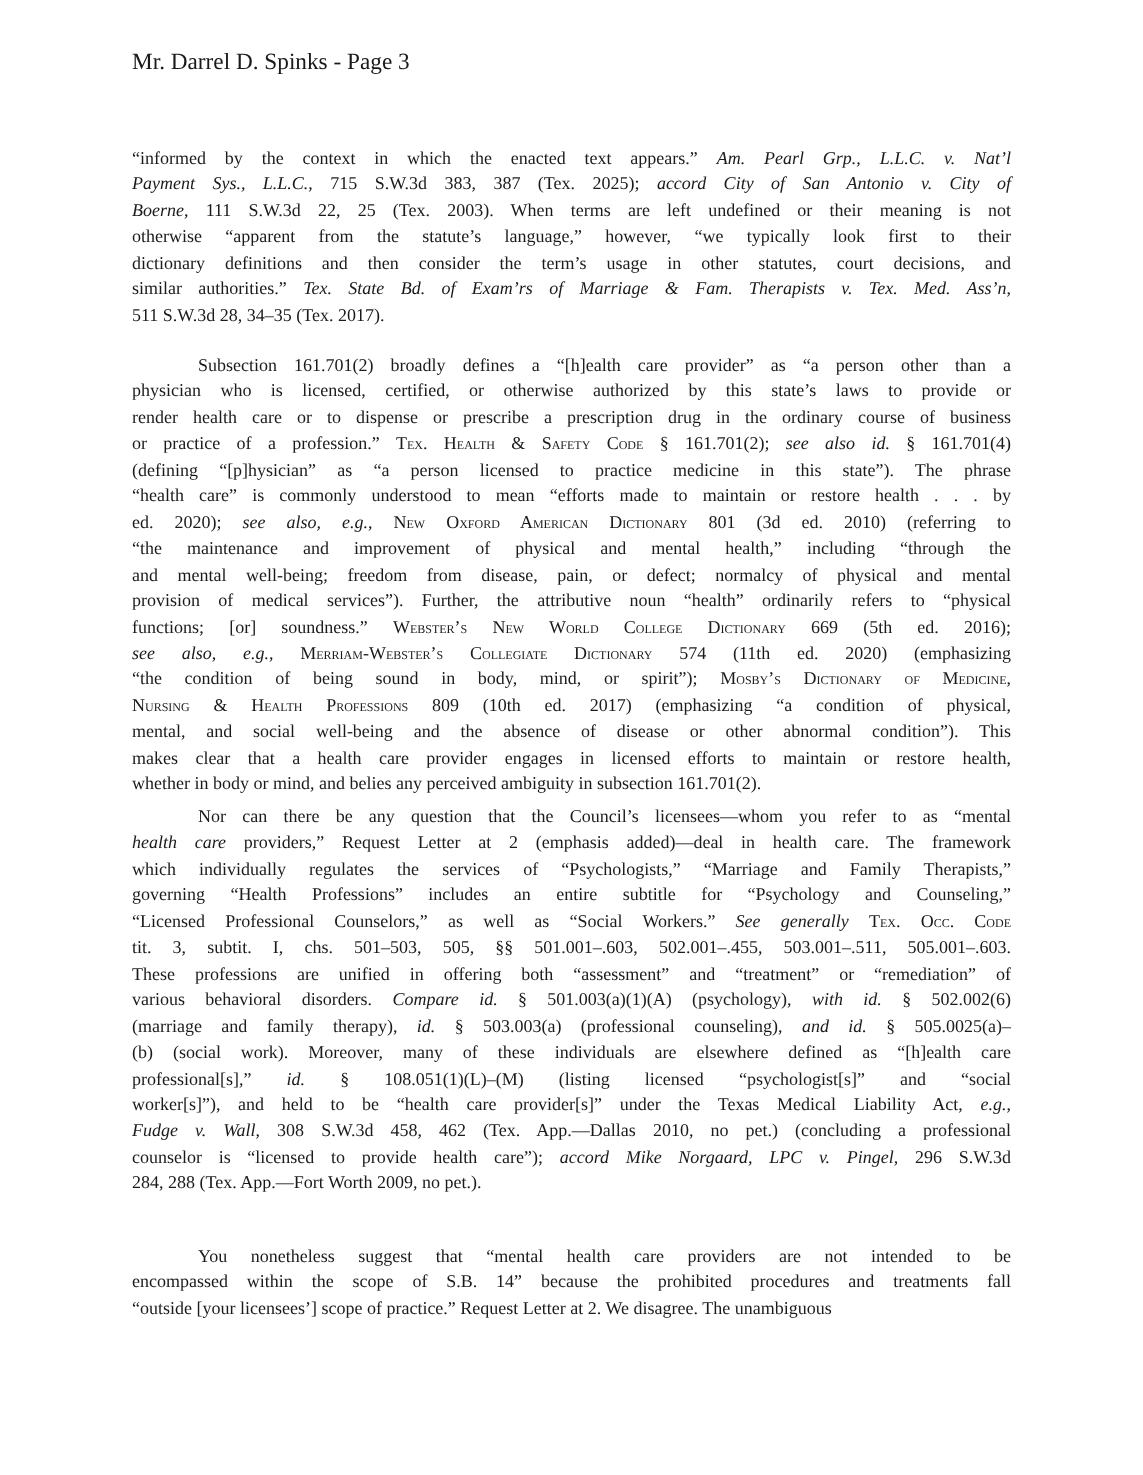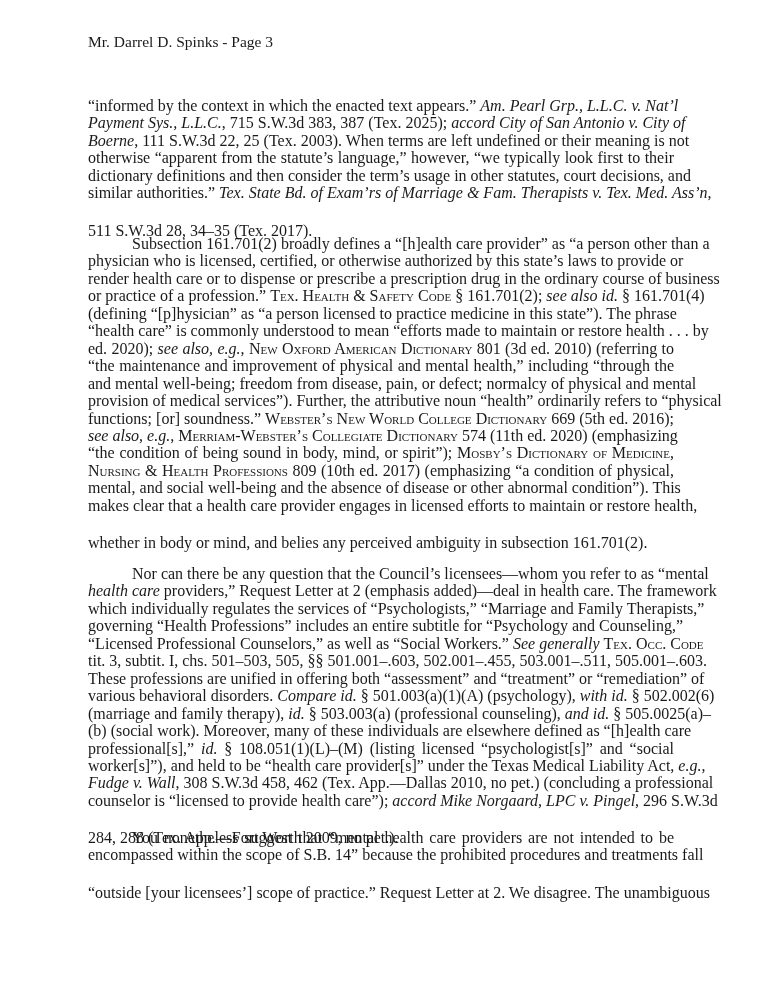--- a/index.html
+++ b/index.html
@@ -1,28 +1,28 @@
 <!DOCTYPE html>
 <html><head>
 <meta charset="utf-8">
 <style>
   html, body { margin:0; padding:0; background:#ffffff; }
   body { width:762px; height:983px; position:relative; overflow:hidden;
          font-family:"Liberation Serif", serif; color:#1a1a1a; }
   .header { position:absolute; left:88px; top:33px; font-size:15.5px; }
-  .para { position:absolute; left:88px; width:586px; font-size:16px;
+  .para { position:absolute; left:88px; width:586px; font-size:12px;
           line-height:17.45px; text-align:justify; }
   .para .indent { display:inline-block; width:44px; }
   .line { display:block; text-align:justify; text-align-last:justify; white-space:nowrap; }
-  .line.last { text-align-last:left;margin-top:20px; }
+  .line.last { text-align-last:left; }
   i { font-style:italic; }
   .sc { font-variant:small-caps; }
   #p1 { top:97px; }
   #p2 { top:235px; }
-  #p3 { top:565px; }
+  #p3 { top:536px; }
   #p4 { top:829px; }
 </style>
 </head>
 <body>
 
 <div class="header">Mr. Darrel D. Spinks - Page 3</div>
 
 <div class="para" id="p1">
     <span class="line">“informed by the context in which the enacted text appears.” <i>Am. Pearl Grp., L.L.C. v. Nat’l</i></span>
     <span class="line"><i>Payment Sys., L.L.C.</i>, 715 S.W.3d 383, 387 (Tex. 2025); <i>accord City of San Antonio v. City of</i></span>

